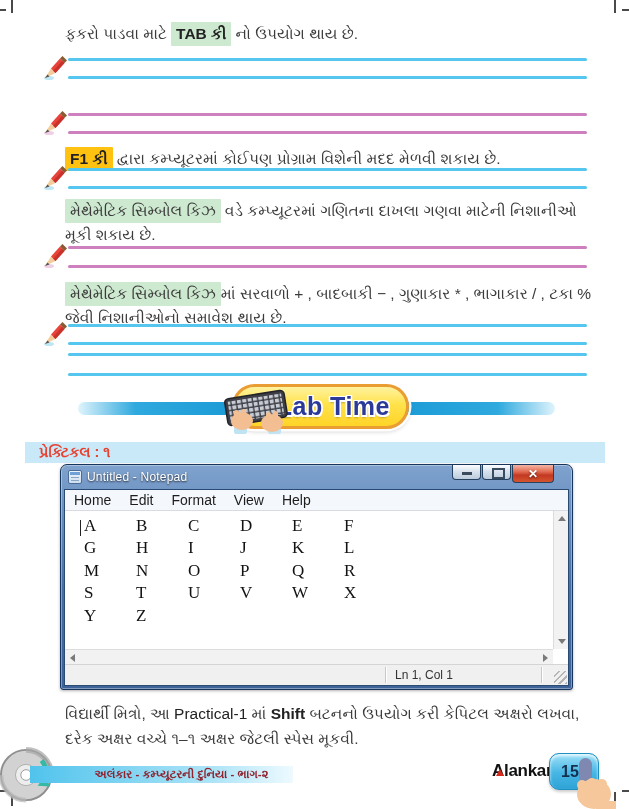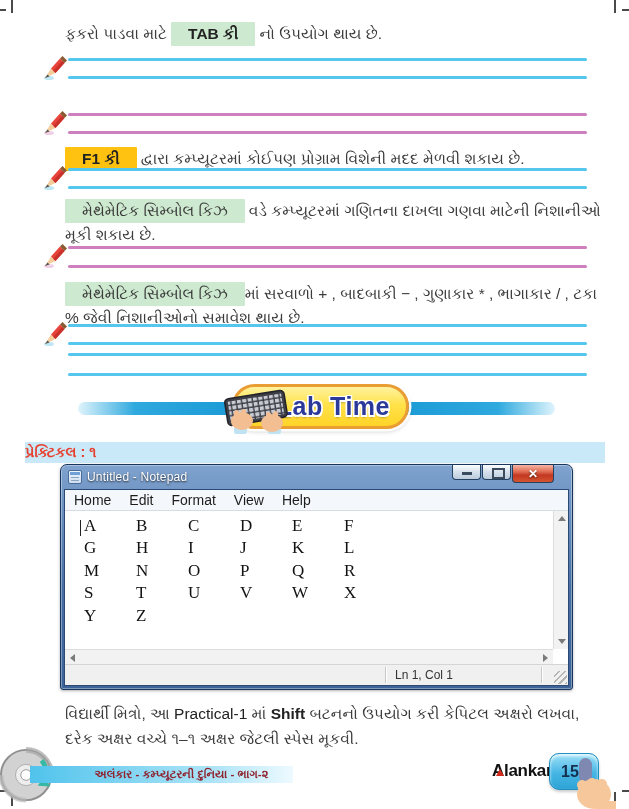--- a/index.html
+++ b/index.html
@@ -7,21 +7,21 @@
   #page {
     position:relative; width:629px; height:809px; background:#fff; overflow:hidden;
     font-family:"Liberation Sans", sans-serif;
   }
 
   
   .crop { position:absolute; background:#4a4a4a; }
 
   
   .gu { position:absolute; left:65px; font-size:15.5px; line-height:24px; color:#3b3b3b; }
-  .hl { display:inline-block; padding:0 17px; margin:0 4px; border-radius:1px; }
+  .hl { display:inline-block; padding:0 5px; margin:0 4px; border-radius:1px; }
   .hl-green { background:#cde9cf; }
   .hl-yellow { background:#ffc210; }
   .latin-b { font-weight:bold; color:#222; }
 
   
   .rule { position:absolute; left:68px; width:519px; height:2.5px; border-radius:2px; }
   .rule.blue { background:#55c6ee; }
   .rule.pink { background:#ce7fbe; }
   .pencil { position:absolute; left:42px; width:27px; height:28px; }
 
@@ -32,21 +32,21 @@
     background:linear-gradient(#fff3a0,#ffe24a 45%,#ffd428); border:3px solid #e99d33;
     box-shadow:0 0 0 2.5px rgba(255,255,255,.95), 0 2px 5px rgba(0,0,0,.25);
     display:flex; align-items:center; justify-content:flex-end; padding-right:16px; }
   .lab-label { font-size:25px; font-weight:bold; letter-spacing:.5px; color:#2b3a99;
     text-shadow:-1.5px -1.5px 0 #fff,1.5px -1.5px 0 #fff,-1.5px 1.5px 0 #fff,1.5px 1.5px 0 #fff,0 2.5px 2px rgba(0,0,0,.25); }
   .lab-kb { position:absolute; left:222px; top:386px; }
 
   
   .practical-bar { position:absolute; left:25px; top:442px; width:580px; height:21px;
     background:#c9e9f9; display:flex; align-items:center; }
-  .practical-label { color:#e8402f; font-weight:bold; font-size:14.5px; padding-left:0; }
+  .practical-label { color:#e8402f; font-weight:bold; font-size:14.5px; padding-left:14px; }
 
   
   .np-window { position:absolute; left:60px; top:464px; width:513px; height:226px;
     border:1.5px solid #16365e; border-radius:7px 7px 3px 3px;
     background:linear-gradient(#7fa2ce,#476fa4 55%,#3d6398);
     box-shadow:inset 0 0 0 1px rgba(255,255,255,.35), 0 1px 3px rgba(0,0,0,.3); }
   .np-titlebar { position:absolute; left:0; top:0; right:0; height:24px; display:flex; align-items:center; }
   .np-ico { width:14px; height:14px; margin:0 5px 0 7px; position:relative;
     background:linear-gradient(#eef4fb,#cfdef0); border:1px solid #4a6c99; border-radius:2px; }
   .np-ico::before { content:""; position:absolute; left:1px; right:1px; top:1px; height:3px; background:#6fa0d8; }

